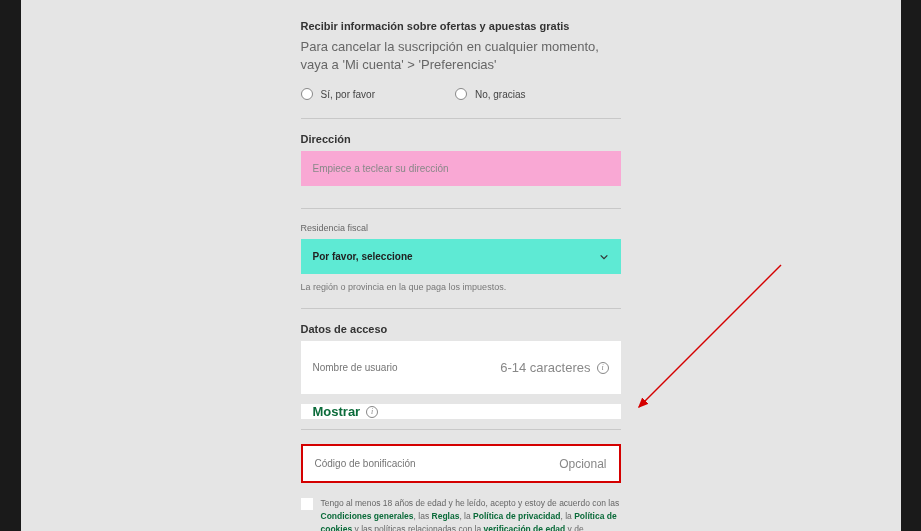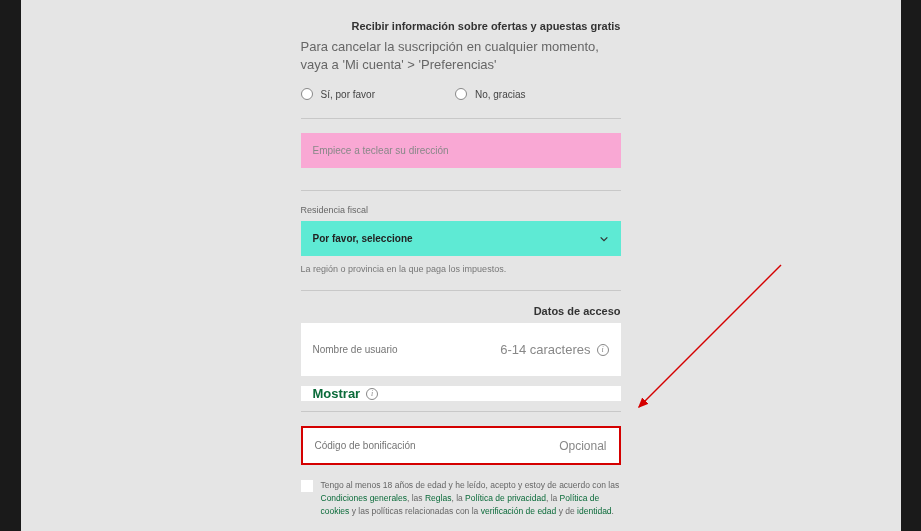--- a/index.html
+++ b/index.html
@@ -21,21 +21,20 @@
     width: 320px;
     margin: 0 auto;
     padding-top: 20px;
     padding-bottom: 20px;
   }
   .section-title {
     font-size: 11px;
     font-weight: bold;
     color: #333;
     margin-bottom: 6px;
-    text-align: right;
   }
   .section-sub {
     font-size: 13px;
     color: #666;
     margin-bottom: 14px;
     line-height: 1.4;
   }
   .radio-row {
     display: flex;
     gap: 80px;
@@ -171,21 +170,21 @@
     margin-top: 1px;
     cursor: pointer;
   }
   .terms-text {
     font-size: 8.5px;
     color: #666;
     line-height: 1.5;
   }
   .terms-text .link {
     color: #0b6b3a;
-    font-weight: normal;
+    font-weight: bold;
   }
   .arrow-overlay {
     position: absolute;
     pointer-events: none;
   }
 </style>
 </head>
 <body>
 
 <div class="page">
@@ -199,20 +198,21 @@
         <span class="radio-label">Sí, por favor</span>
       </div>
       <div class="radio-item">
         <span class="radio-circle"></span>
         <span class="radio-label">No, gracias</span>
       </div>
     </div>
 
     <hr class="divider">
 
+    <div class="section-title">Dirección</div>
     <input class="input-box" type="text" placeholder="Empiece a teclear su dirección" style="">
 
     <hr class="divider">
 
     <div class="helper-text" style="color:#666;margin-bottom:6px;">Residencia fiscal</div>
     <div class="select-box">
       <span class="select-text">Por favor, seleccione</span>
       <svg class="chevron" viewBox="0 0 12 12">
           <path d="M2 4 L6 8 L10 4" stroke="#333" stroke-width="1.5" fill="none"></path>
         </svg>

